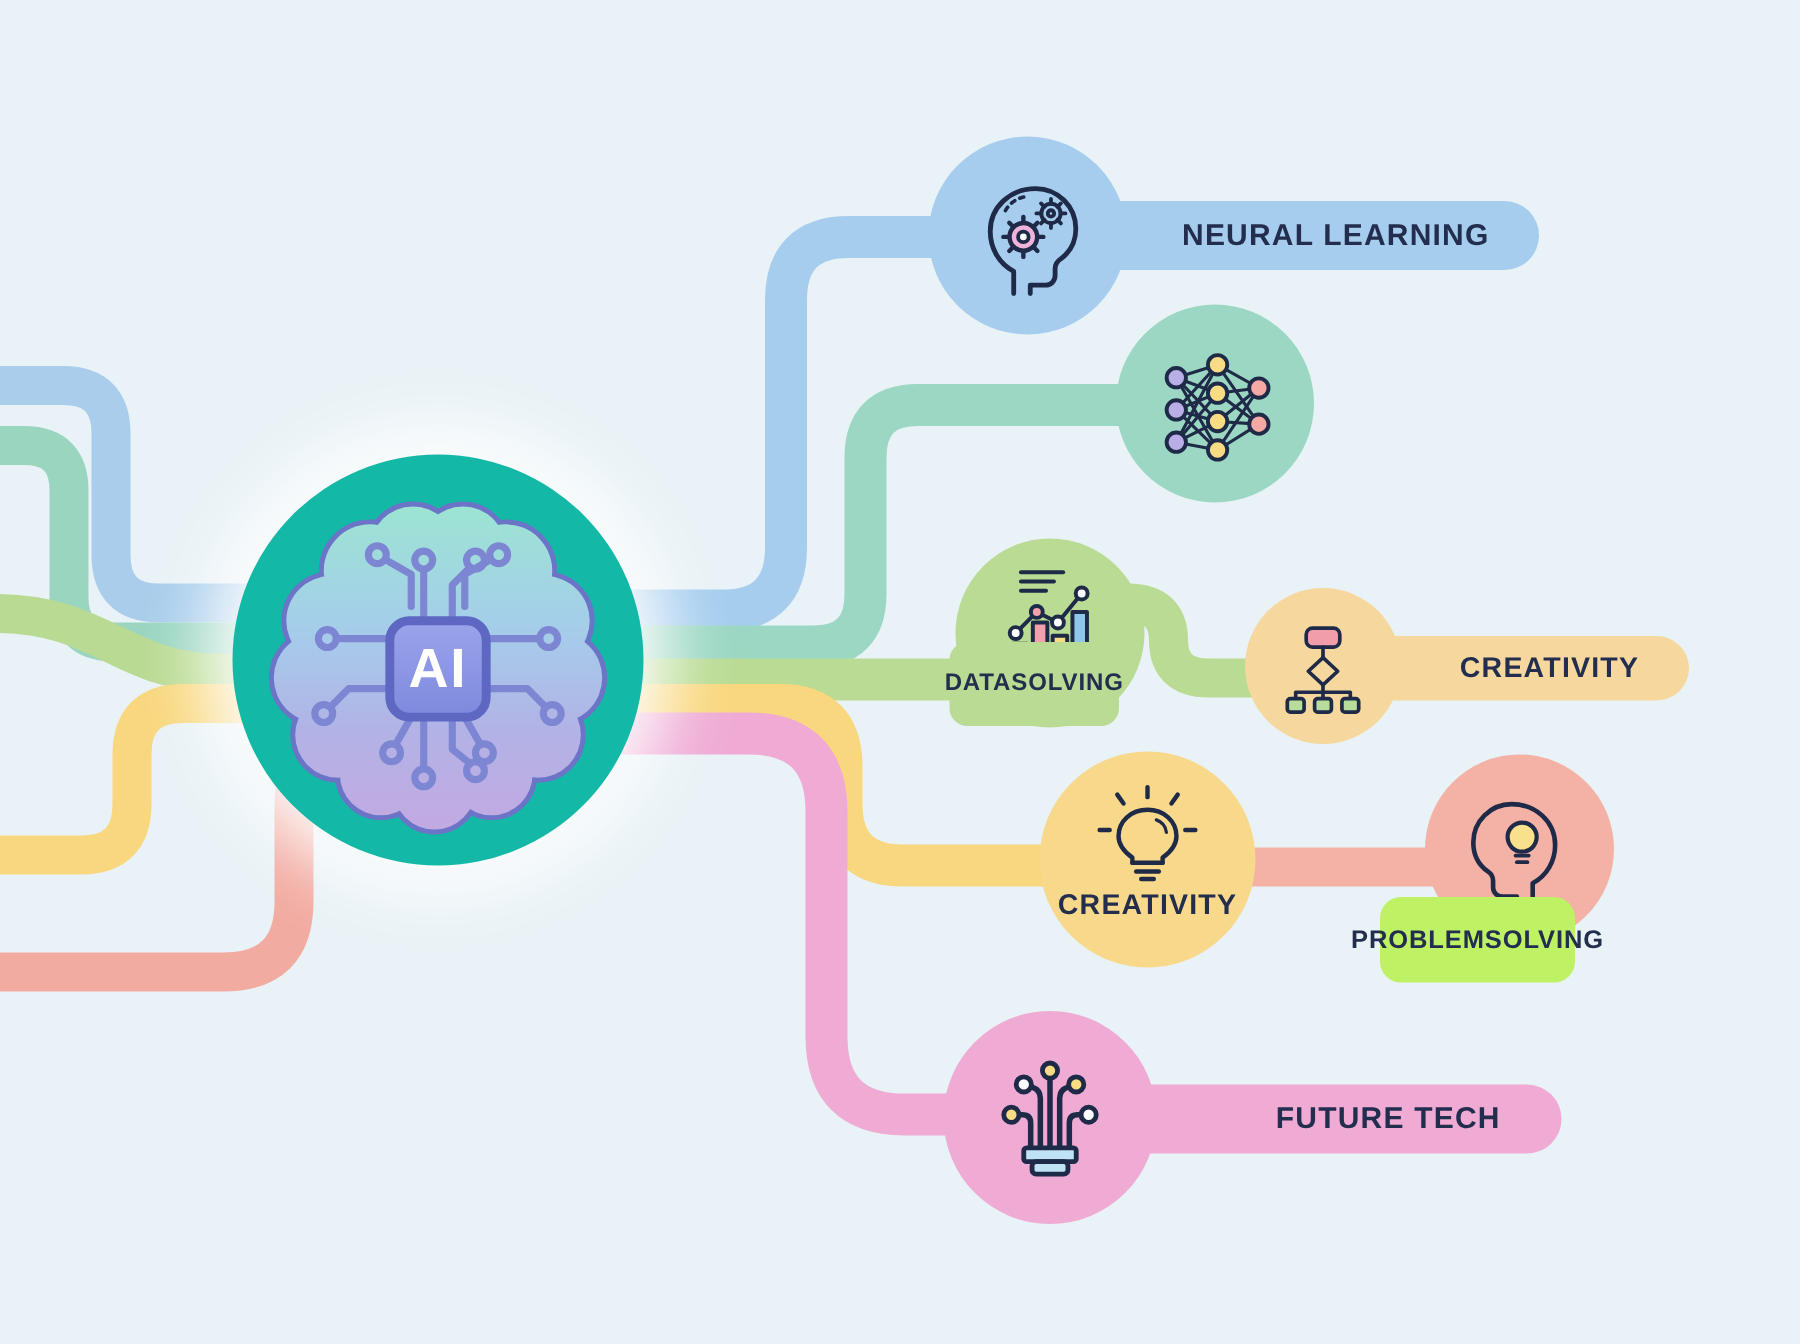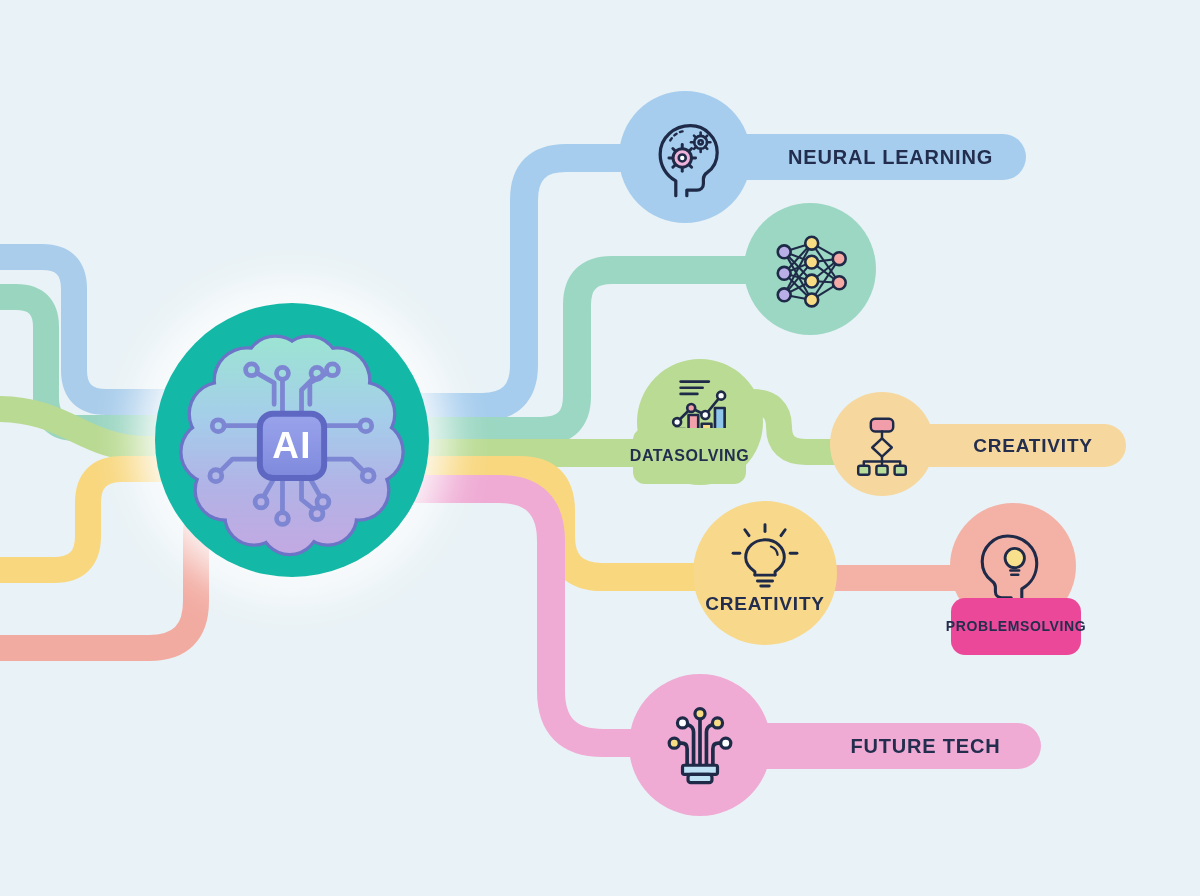--- a/index.html
+++ b/index.html
@@ -199,21 +199,21 @@
   <div class="in-circle-label" style="left:693px;top:593px;width:144px;font-size:19px;">CREATIVITY</div>
 
   <div class="node-circle" style="left: 950px; top: 503px; width: 126px; height: 126px; background-color: rgb(244, 178, 166);">
     <svg class="icon" width="88" height="88" viewBox="0 0 100 100" fill="none" stroke="#1e2a47" stroke-width="3.5" stroke-linecap="round" stroke-linejoin="round">
       <path d="M60,92 V76 C71,70 77,59 77,47 C77,29 62,16 44,16 C28,16 15,29 15,45 C15,54 19,62 26,67 C29,69 30,71 30,74 V79 C30,83 33,86 37,86 H48 V92"></path>
       <circle cx="52" cy="41" r="11" fill="#f8e08c" stroke-width="3.2"></circle>
       <line x1="47" y1="55" x2="57" y2="55" stroke-width="2.8"></line>
       <line x1="48" y1="60" x2="56" y2="60" stroke-width="2.8"></line>
     </svg>
   </div>
-  <div class="labelbox" style="left: 951px; top: 598px; width: 130px; height: 57px; border-radius: 14px; font-size: 14px; background-color: #ec4899;">
+  <div class="labelbox" style="left: 920px; top: 598px; width: 130px; height: 57px; border-radius: 14px; font-size: 17px; background-color: #bef264;">
     <span>PROBLEM</span>
     <span>SOLVING</span>
   </div>
 
   <div class="node-circle" style="left: 629px; top: 674px; width: 142px; height: 142px; background-color: rgb(239, 171, 212);">
     <svg class="icon" width="92" height="92" viewBox="0 0 100 100" fill="none" stroke="#1e2a47" stroke-width="4" stroke-linecap="round" stroke-linejoin="round">
       <path d="M50,72 V22"></path>
       <path d="M43,72 V36 Q43,30 37,28 L36,28"></path>
       <path d="M57,72 V36 Q57,30 63,28 L64,28"></path>
       <path d="M36,72 V54 Q36,48 30,48 H28"></path>

